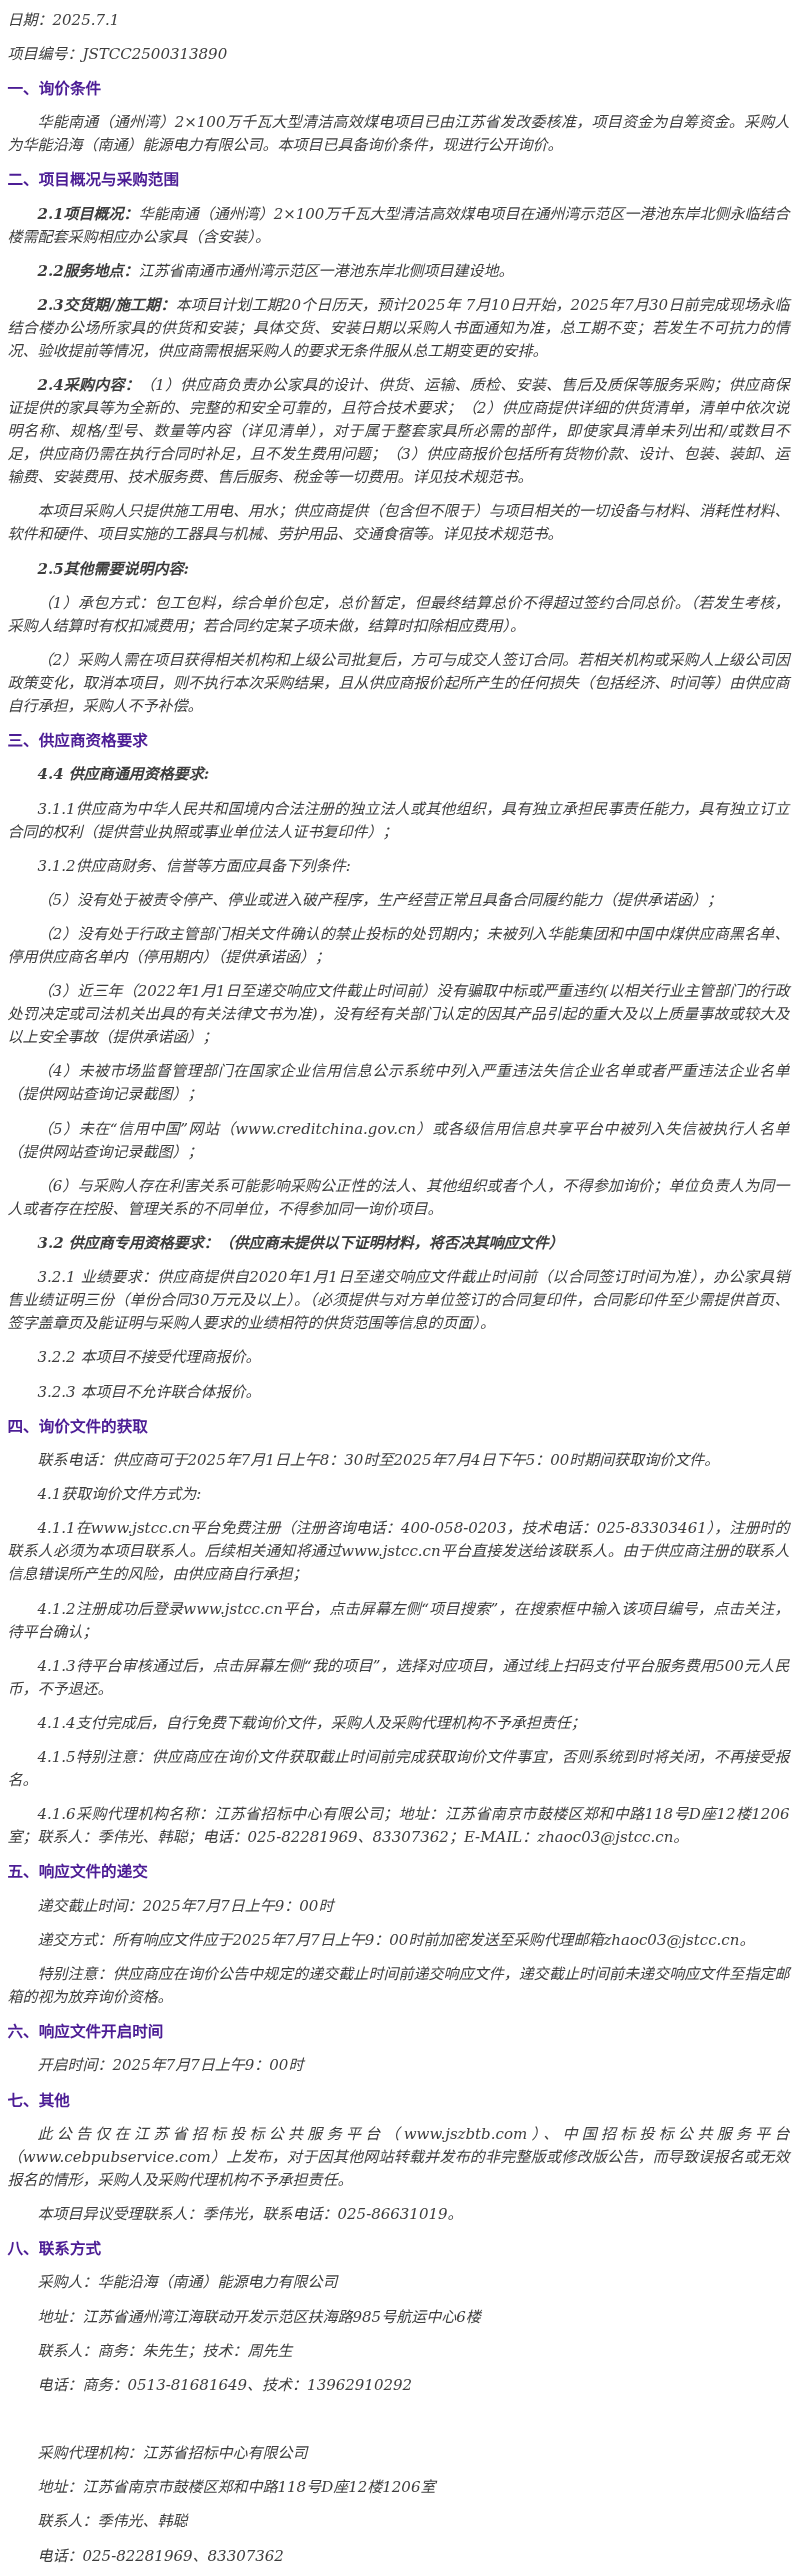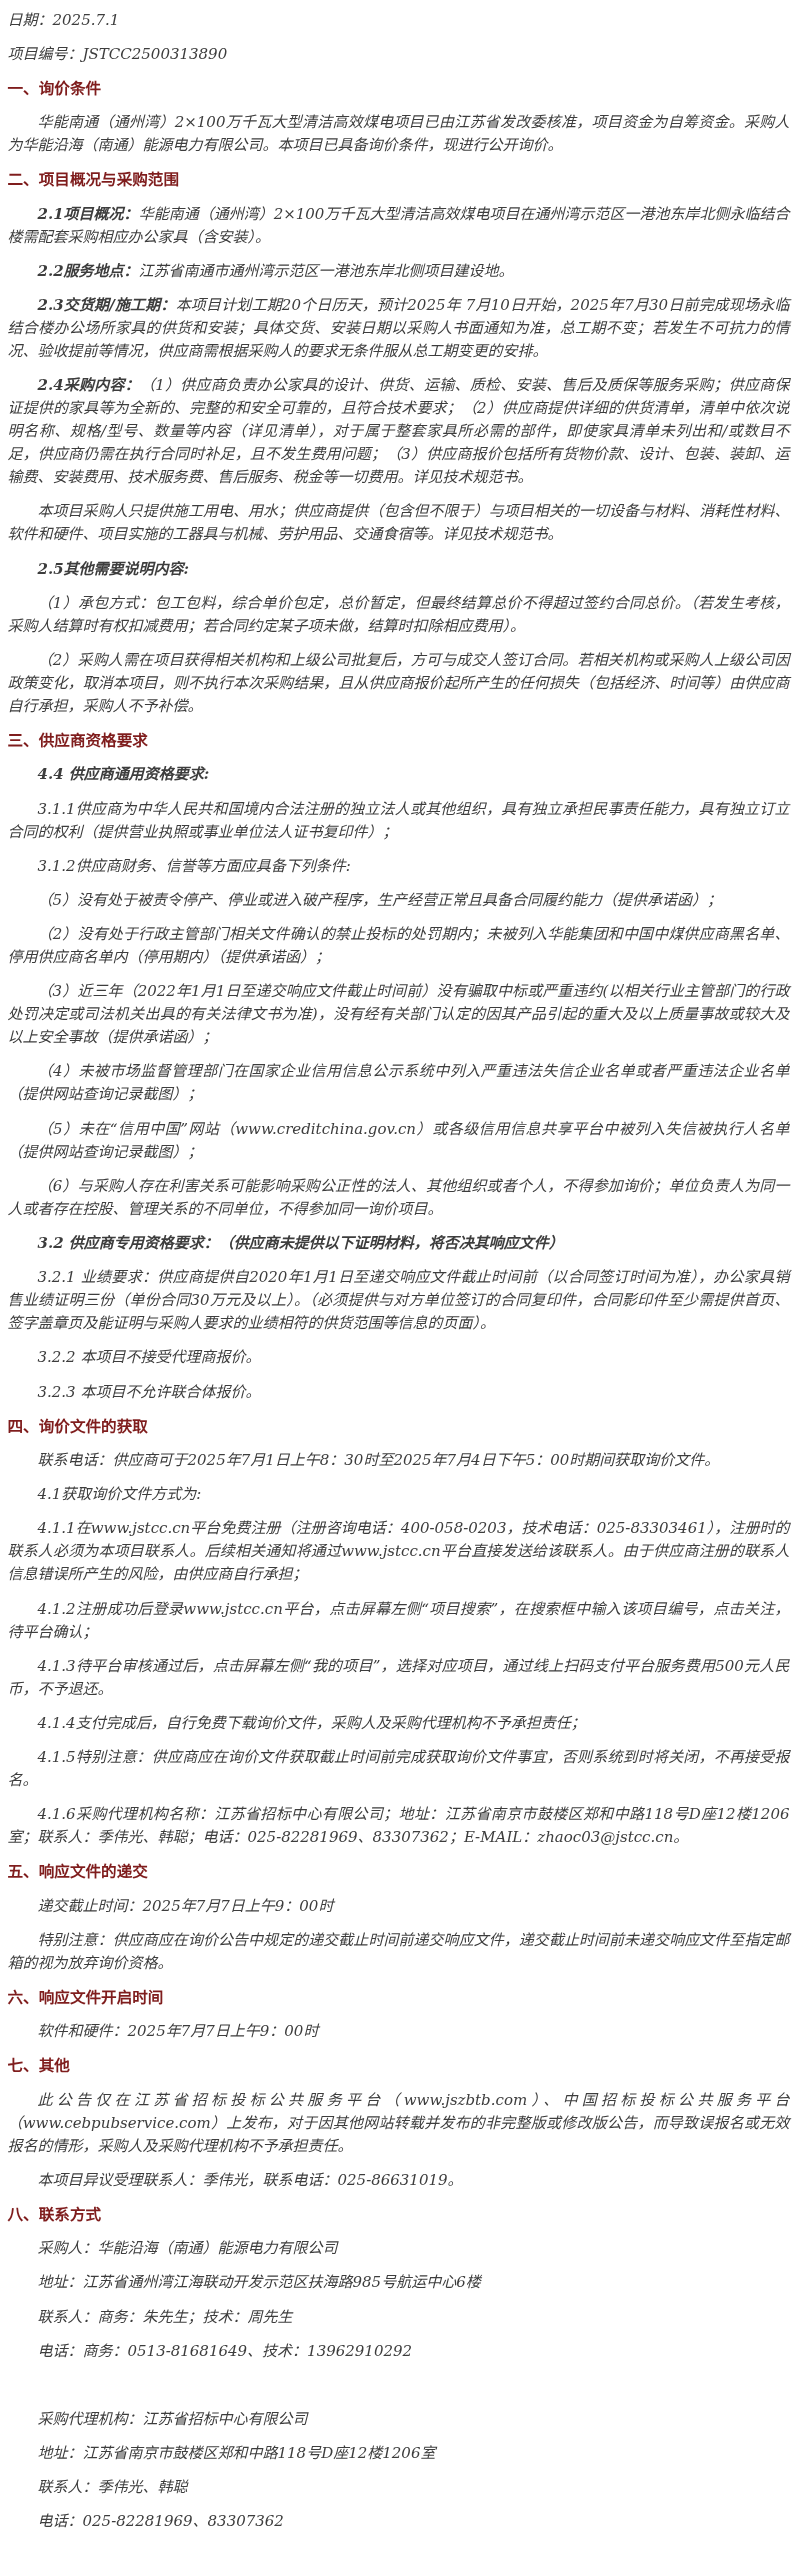--- a/index.html
+++ b/index.html
@@ -30,21 +30,21 @@
   }
   .meta {
     text-indent: 0;
   }
   h2.heading {
     margin: 0 0 11.2px 0;
     font-size: 15.6px;
     font-weight: 700;
     line-height: 23px;
     text-indent: 0;
-    color: #7f1d1d;
+    color: #4c1d95;
   }
   strong {
     font-weight: 700;
   }
   .spacer {
     height: 34px;
   }
 </style>
 </head>
 <body style="background: rgb(255, 255, 255);">
@@ -82,23 +82,24 @@
       <p class="para"><span>联系电话：供应商可于2025年7月1日上午8：30时至2025年7月4日下午5：00时期间获取询价文件。</span></p>
       <p class="para"><span>4.1获取询价文件方式为:</span></p>
       <p class="para"><span>4.1.1在www.jstcc.cn平台免费注册（注册咨询电话：400-058-0203，技术电话：025-83303461），注册时的联系人必须为本项目联系人。后续相关通知将通过www.jstcc.cn平台直接发送给该联系人。由于供应商注册的联系人信息错误所产生的风险，由供应商自行承担；</span></p>
       <p class="para"><span>4.1.2注册成功后登录www.jstcc.cn平台，点击屏幕左侧“项目搜索”，在搜索框中输入该项目编号，点击关注，待平台确认；</span></p>
       <p class="para"><span>4.1.3待平台审核通过后，点击屏幕左侧“我的项目”，选择对应项目，通过线上扫码支付平台服务费用500元人民币，不予退还。</span></p>
       <p class="para"><span>4.1.4支付完成后，自行免费下载询价文件，采购人及采购代理机构不予承担责任；</span></p>
       <p class="para"><span>4.1.5特别注意：供应商应在询价文件获取截止时间前完成获取询价文件事宜，否则系统到时将关闭，不再接受报名。</span></p>
       <p class="para"><span>4.1.6采购代理机构名称：江苏省招标中心有限公司；地址：江苏省南京市鼓楼区郑和中路118号D座12楼1206室；联系人：季伟光、韩聪；电话：025-82281969、83307362；E-MAIL：zhaoc03@jstcc.cn。</span></p>
       <h2 class="heading">五、响应文件的递交</h2>
       <p class="para"><span>递交截止时间：2025年7月7日上午9：00时</span></p>
+      <p class="para"><span>递交方式：所有响应文件应于2025年7月7日上午9：00时前加密发送至采购代理邮箱zhaoc03@jstcc.cn。</span></p>
       <p class="para"><span>特别注意：供应商应在询价公告中规定的递交截止时间前递交响应文件，递交截止时间前未递交响应文件至指定邮箱的视为放弃询价资格。</span></p>
       <h2 class="heading">六、响应文件开启时间</h2>
-      <p class="para"><span>软件和硬件：2025年7月7日上午9：00时</span></p>
+      <p class="para"><span>开启时间：2025年7月7日上午9：00时</span></p>
       <h2 class="heading">七、其他</h2>
       <p class="para"><span>此公告仅在江苏省招标投标公共服务平台（www.jszbtb.com）、中国招标投标公共服务平台（www.cebpubservice.com）上发布，对于因其他网站转载并发布的非完整版或修改版公告，而导致误报名或无效报名的情形，采购人及采购代理机构不予承担责任。</span></p>
       <p class="para"><span>本项目异议受理联系人：季伟光，联系电话：025-86631019。</span></p>
       <h2 class="heading">八、联系方式</h2>
       <p class="para"><span>采购人：华能沿海（南通）能源电力有限公司</span></p>
       <p class="para"><span>地址：江苏省通州湾江海联动开发示范区扶海路985号航运中心6楼</span></p>
       <p class="para"><span>联系人：商务：朱先生；技术：周先生</span></p>
       <p class="para"><span>电话：商务：0513-81681649、技术：13962910292</span></p>
       <div class="spacer"></div>
       <p class="para"><span>采购代理机构：江苏省招标中心有限公司</span></p>

